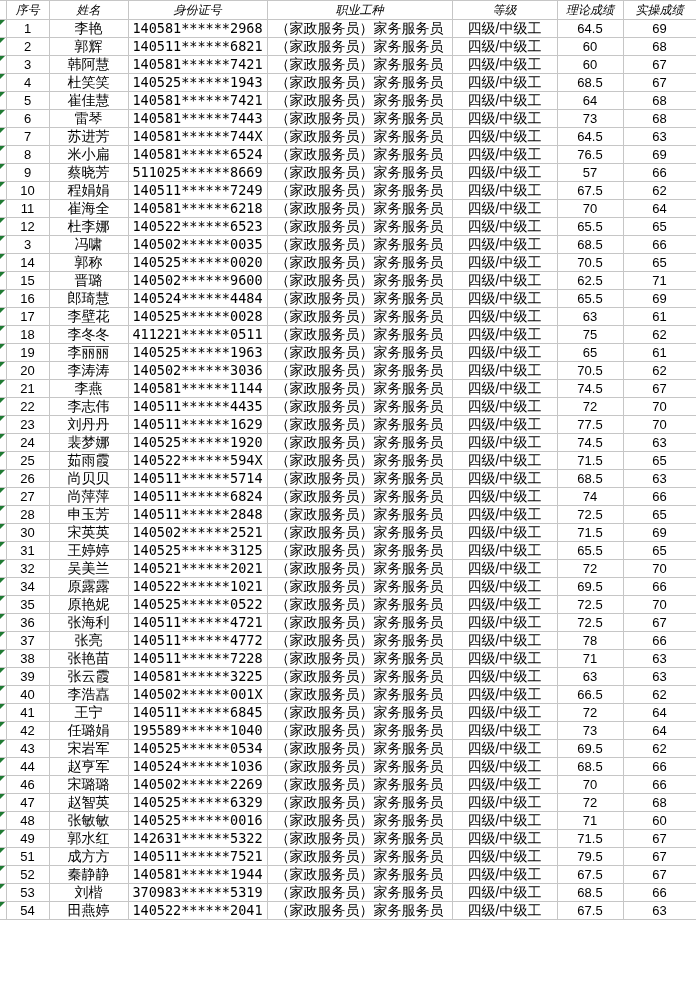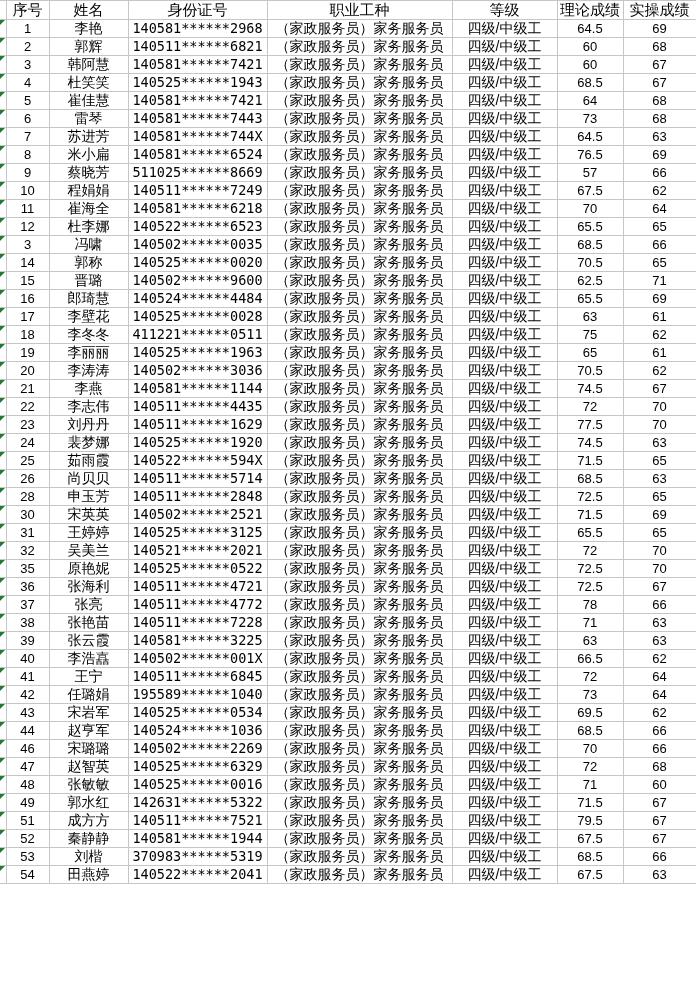--- a/index.html
+++ b/index.html
@@ -27,22 +27,23 @@
     margin: 0;
     overflow: hidden;
     white-space: nowrap;
     text-align: center;
     vertical-align: middle;
     font-weight: normal;
     position: relative;
   }
   thead th {
     height: 18px;
-    font-size: 15px;
+    font-size: 12px;
     line-height: 18px;
+    font-style: italic;
   }
   tbody td {
     height: 17px;
     font-size: 14px;
     line-height: 17px;
   }
   td.c-seq { font-size: 13px; }
   td.c-id {
     font-size: 13.5px;
     font-family: "DejaVu Sans Mono", monospace;
@@ -400,20 +401,32 @@
     <td class="c-id">140511******5714</td>
     <td class="c-occ">（家政服务员）家务服务员</td>
     <td class="c-level">四级/中级工</td>
     <td class="c-score">68.5</td>
     <td class="c-score">63</td>
   </tr>
         <tr>
     <td class="c-sliver">
       <span class="tri"></span>
     </td>
+    <td class="c-seq">27</td>
+    <td class="c-name">尚萍萍</td>
+    <td class="c-id">140511******6824</td>
+    <td class="c-occ">（家政服务员）家务服务员</td>
+    <td class="c-level">四级/中级工</td>
+    <td class="c-score">74</td>
+    <td class="c-score">66</td>
+  </tr>
+        <tr>
+    <td class="c-sliver">
+      <span class="tri"></span>
+    </td>
     <td class="c-seq">28</td>
     <td class="c-name">申玉芳</td>
     <td class="c-id">140511******2848</td>
     <td class="c-occ">（家政服务员）家务服务员</td>
     <td class="c-level">四级/中级工</td>
     <td class="c-score">72.5</td>
     <td class="c-score">65</td>
   </tr>
         <tr>
     <td class="c-sliver">
@@ -443,20 +456,32 @@
     <td class="c-sliver">
       <span class="tri"></span>
     </td>
     <td class="c-seq">32</td>
     <td class="c-name">吴美兰</td>
     <td class="c-id">140521******2021</td>
     <td class="c-occ">（家政服务员）家务服务员</td>
     <td class="c-level">四级/中级工</td>
     <td class="c-score">72</td>
     <td class="c-score">70</td>
+  </tr>
+        <tr>
+    <td class="c-sliver">
+      <span class="tri"></span>
+    </td>
+    <td class="c-seq">34</td>
+    <td class="c-name">原露露</td>
+    <td class="c-id">140522******1021</td>
+    <td class="c-occ">（家政服务员）家务服务员</td>
+    <td class="c-level">四级/中级工</td>
+    <td class="c-score">69.5</td>
+    <td class="c-score">66</td>
   </tr>
         <tr>
     <td class="c-sliver">
       <span class="tri"></span>
     </td>
     <td class="c-seq">35</td>
     <td class="c-name">原艳妮</td>
     <td class="c-id">140525******0522</td>
     <td class="c-occ">（家政服务员）家务服务员</td>
     <td class="c-level">四级/中级工</td>

